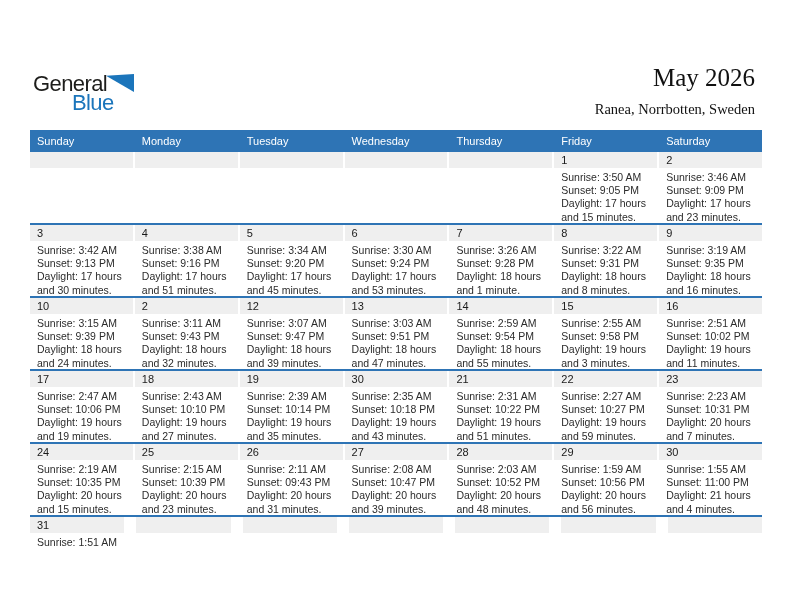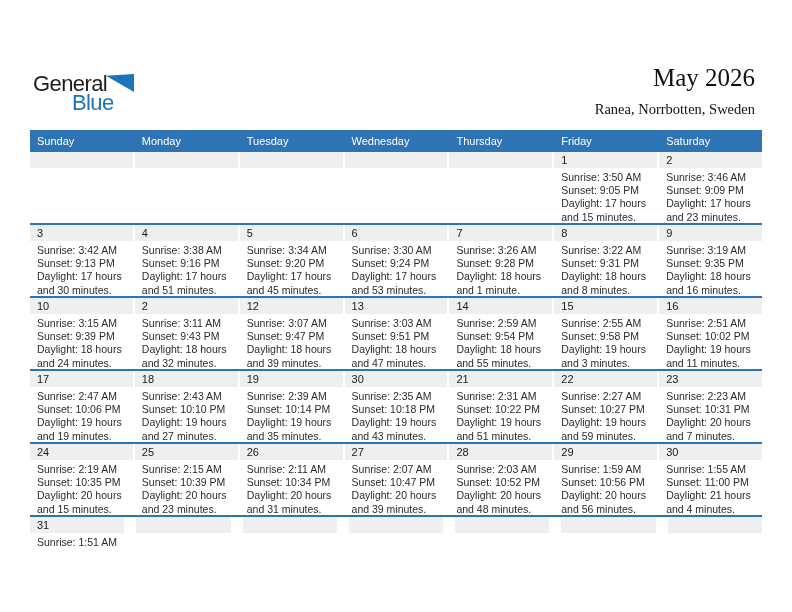--- a/index.html
+++ b/index.html
@@ -313,29 +313,29 @@
               <div>Sunrise: 2:15 AM</div>
               <div>Sunset: 10:39 PM</div>
               <div>Daylight: 20 hours</div>
               <div>and 23 minutes.</div>
             </div>
           </div>
           <div class="day-cell">
             <div class="strip">26</div>
             <div class="details">
               <div>Sunrise: 2:11 AM</div>
-              <div>Sunset: 10:34 PM</div>
+              <div>Sunset: 09:43 PM</div>
               <div>Daylight: 20 hours</div>
               <div>and 31 minutes.</div>
             </div>
           </div>
           <div class="day-cell">
             <div class="strip">27</div>
             <div class="details">
-              <div>Sunrise: 2:07 AM</div>
+              <div>Sunrise: 2:08 AM</div>
               <div>Sunset: 10:47 PM</div>
               <div>Daylight: 20 hours</div>
               <div>and 39 minutes.</div>
             </div>
           </div>
           <div class="day-cell">
             <div class="strip">28</div>
             <div class="details">
               <div>Sunrise: 2:03 AM</div>
               <div>Sunset: 10:52 PM</div>

